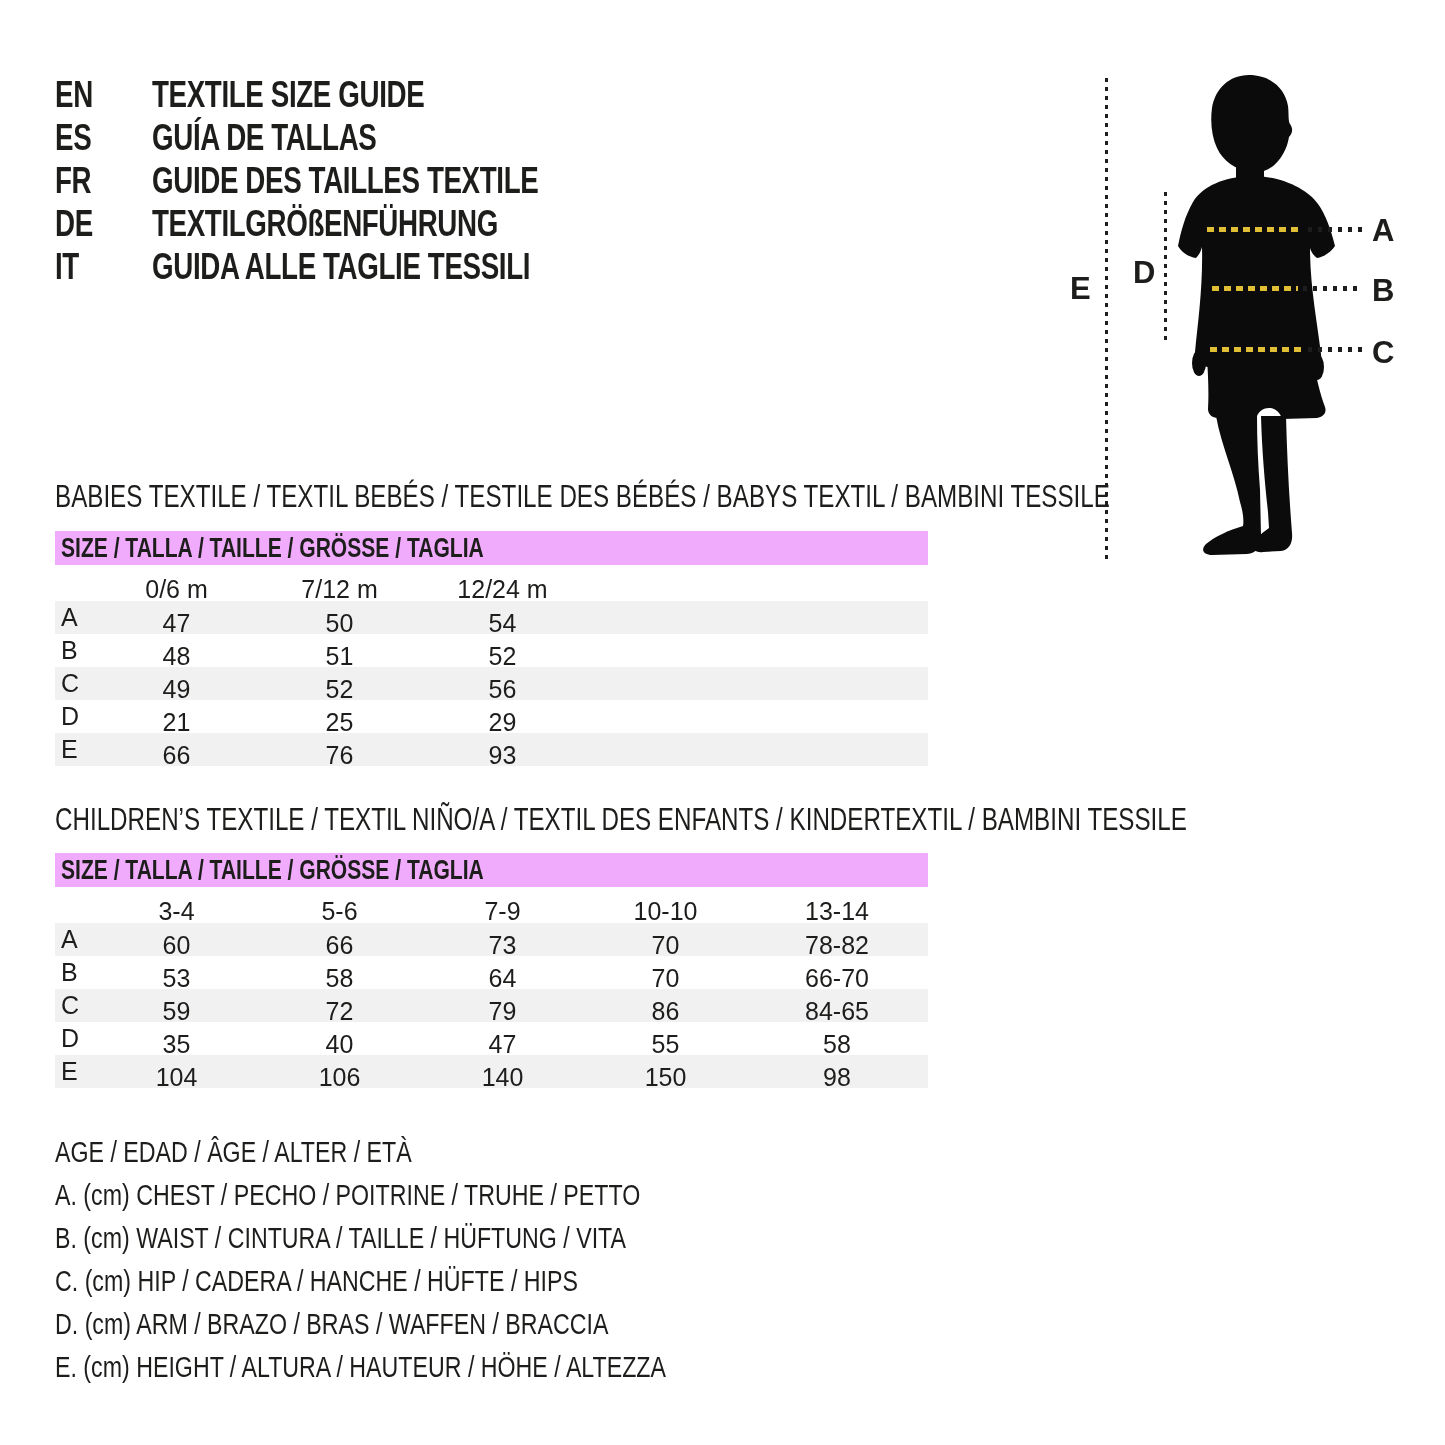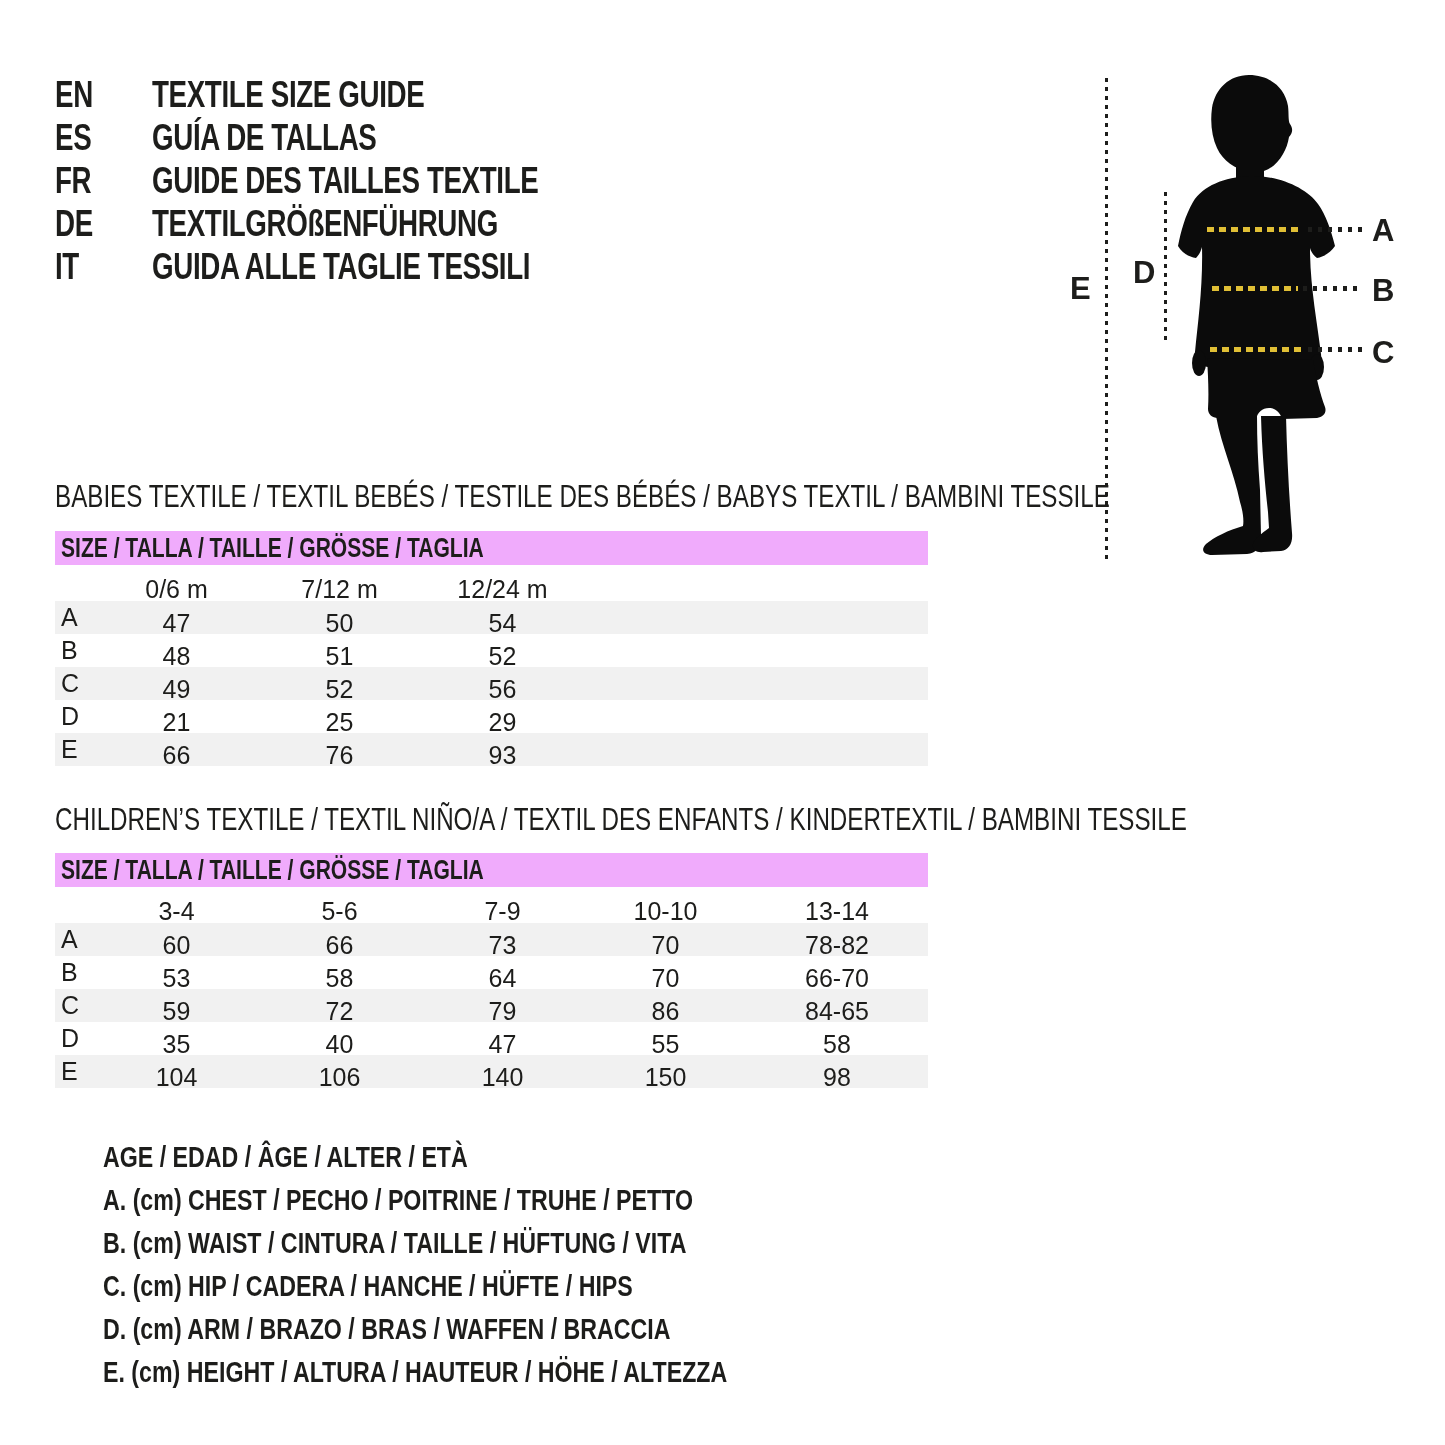--- a/index.html
+++ b/index.html
@@ -53,21 +53,21 @@
   .rlabel-spacer{width:40px;flex:0 0 40px;}
   .cells{display:flex;}
   .cell{width:163px;flex:0 0 163px;text-align:center;font-size:25px;margin-top:12px;}
   #children-table .cell:nth-of-type(5){width:180px;flex:0 0 180px;}
   .trow{display:flex;align-items:center;height:33px;}
   .rows > div.trow:nth-of-type(odd){background:#f1f1f1;}
   .rlabel{width:40px;flex:0 0 40px;padding-left:6px;box-sizing:border-box;font-size:25px;}
 
   
   .legend{position:absolute;left:55px;top:1136px;}
-  .legend-line{height:43px;display:flex;align-items:center;font-size:29px;font-weight:700;margin-left:48px;}
+  .legend-line{height:43px;display:flex;font-size:29px;font-weight:400;}
 </style>
 </head>
 <body>
 
 <div class="lang-header">
 
 <div class="lang-row">
       <div class="lang-code"><span class="cx s75">EN</span></div>
       <div class="lang-title"><span class="cx s75">TEXTILE SIZE GUIDE</span></div>
     </div>

